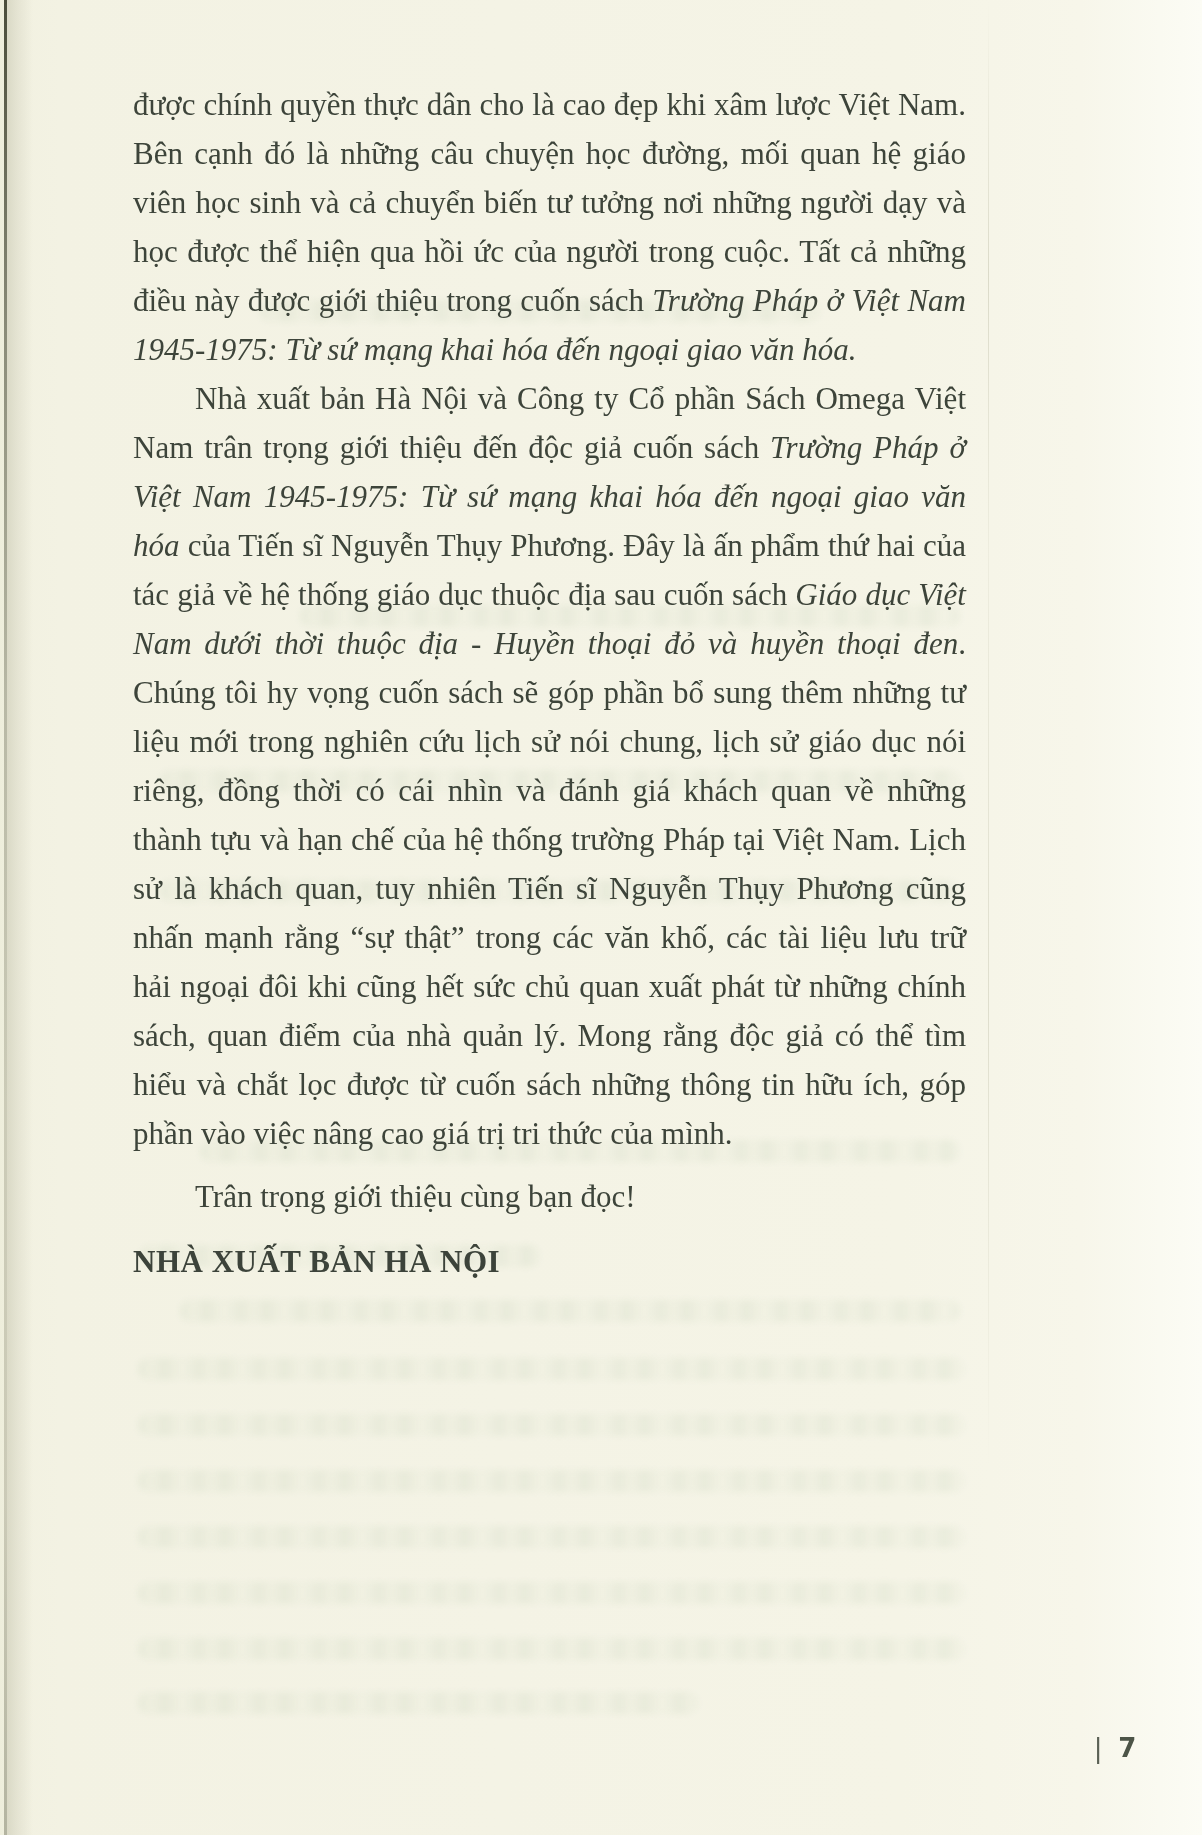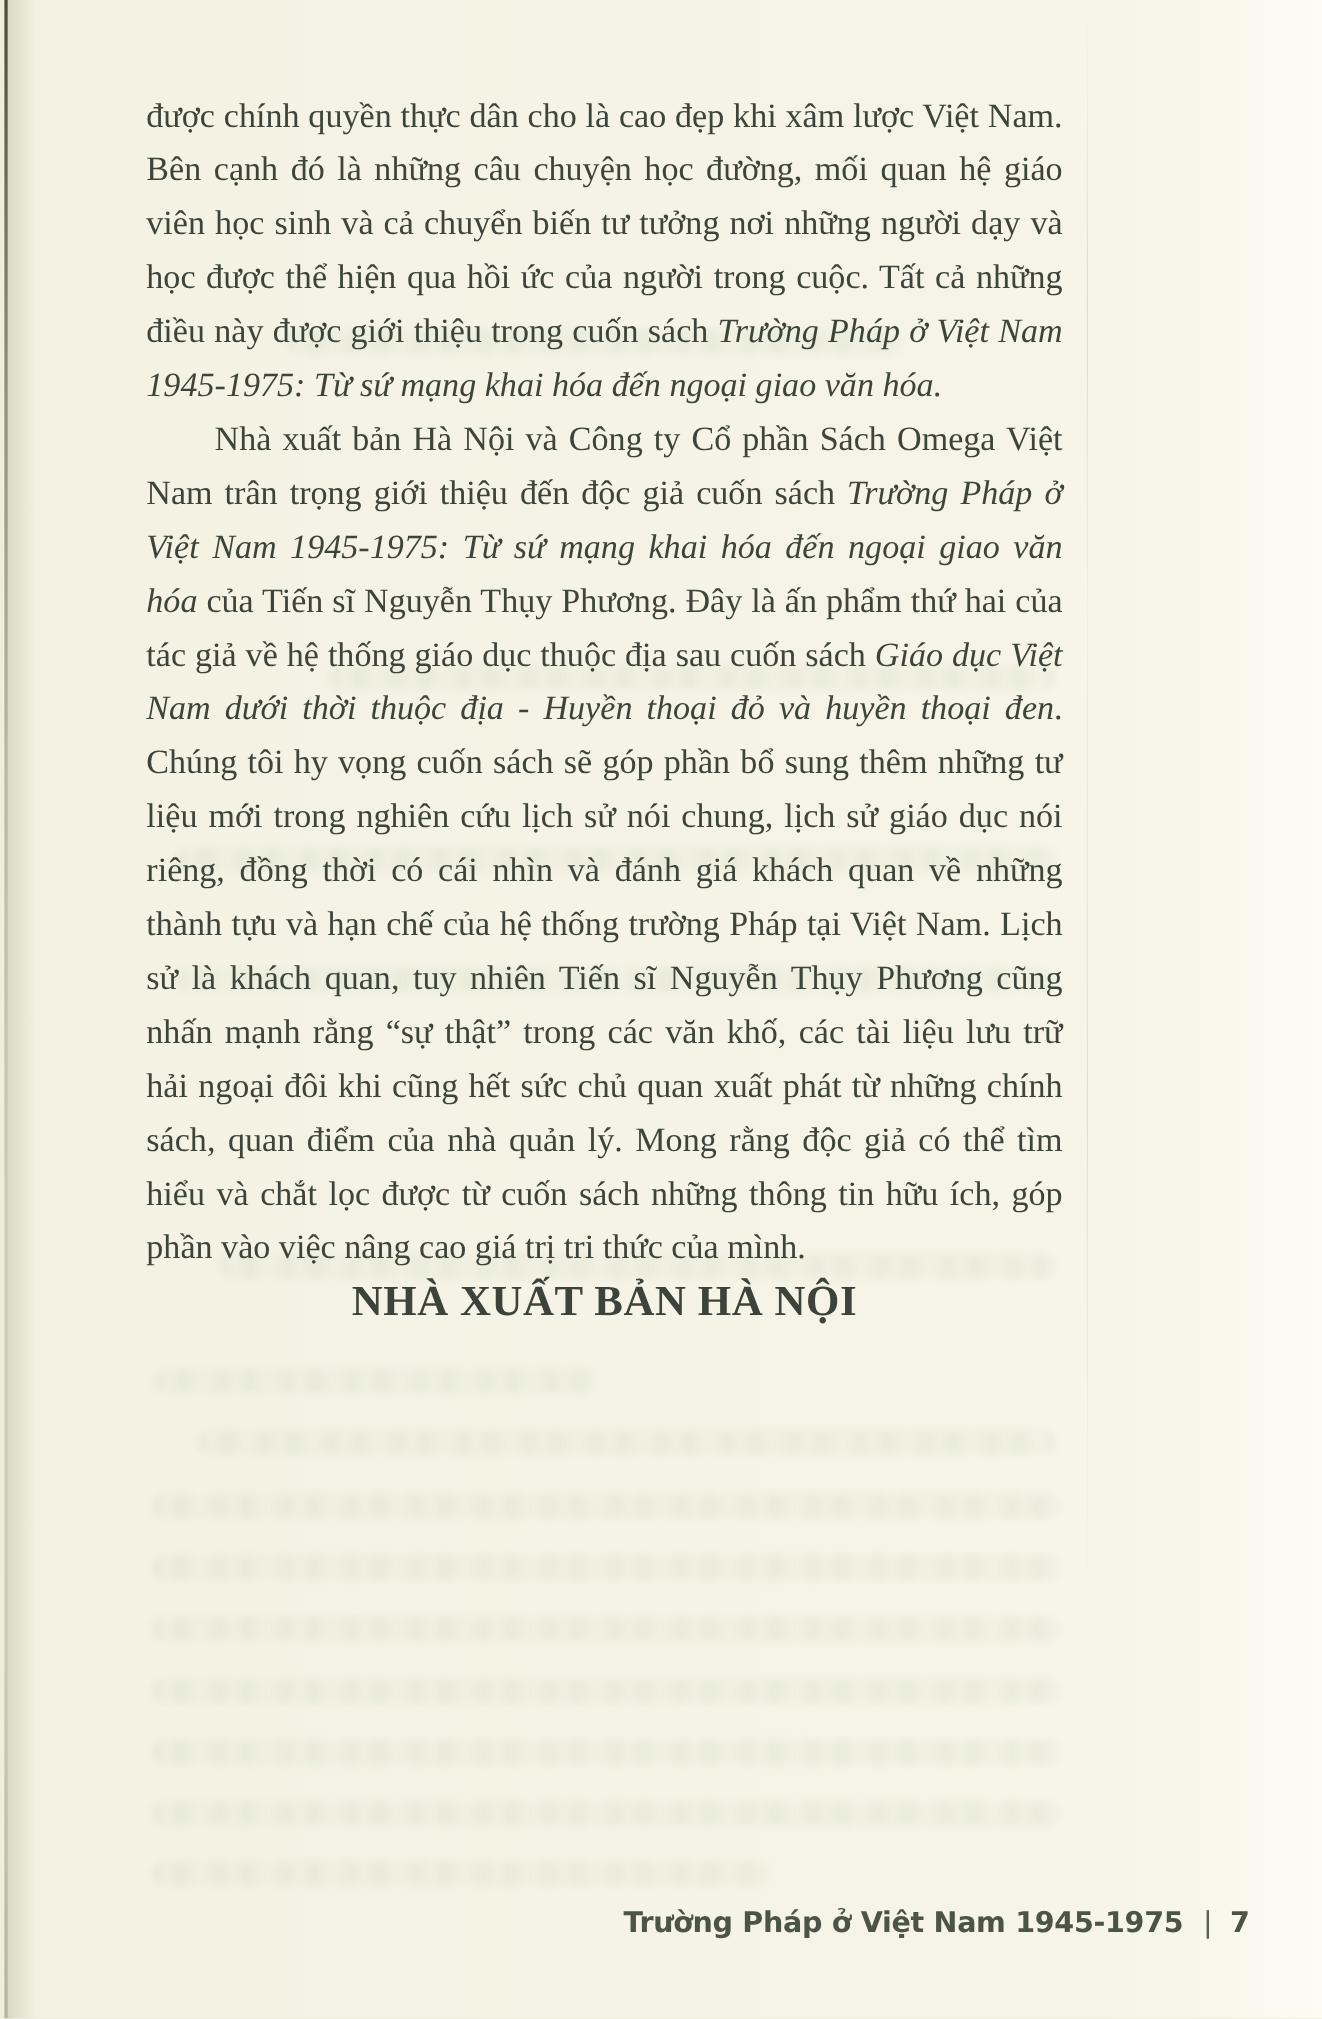--- a/index.html
+++ b/index.html
@@ -61,23 +61,24 @@
     line-height: 49px;
     text-align: justify;
     z-index: 2;
   }
   .para { margin: 0; }
   .para + .para { }
   .para.indent { text-indent: 62px; }
   .it { font-style: italic; }
   .closing-line { margin-top: 14px; }
   .publisher {
-    text-align: center;
+    margin-top: 16px;
+    text-align: left;
     font-weight: 700;
-    font-size: 39px;
+    font-size: 31px;
     letter-spacing: 0.5px;
     color: #3c433a;
   }
   
   .footer {
     position: absolute;
     top: 1733px;
     right: 94px;
     display: flex;
     align-items: baseline;
@@ -128,23 +129,23 @@
   <div class="ghost" style="left:138px; top:1470px; width:828px;"></div>
   <div class="ghost" style="left:138px; top:1526px; width:828px;"></div>
   <div class="ghost" style="left:138px; top:1582px; width:828px;"></div>
   <div class="ghost" style="left:138px; top:1638px; width:828px;"></div>
   <div class="ghost" style="left:138px; top:1692px; width:560px;"></div>
 
   <div class="text-block">
     <div>
         <p class="para"><span>được chính quyền thực dân cho là cao đẹp khi xâm lược Việt Nam. Bên cạnh đó là những câu chuyện học đường, mối quan hệ giáo viên học sinh và cả chuyển biến tư tưởng nơi những người dạy và học được thể hiện qua hồi ức của người trong cuộc. Tất cả những điều này được giới thiệu trong cuốn sách </span><span class="it">Trường Pháp ở Việt Nam 1945-1975: Từ sứ mạng khai hóa đến ngoại giao văn hóa.</span></p>
         <p class="para indent"><span>Nhà xuất bản Hà Nội và Công ty Cổ phần Sách Omega Việt Nam trân trọng giới thiệu đến độc giả cuốn sách </span><span class="it">Trường Pháp ở Việt Nam 1945-1975: Từ sứ mạng khai hóa đến ngoại giao văn hóa</span><span> của Tiến sĩ Nguyễn Thụy Phương. Đây là ấn phẩm thứ hai của tác giả về hệ thống giáo dục thuộc địa sau cuốn sách </span><span class="it">Giáo dục Việt Nam dưới thời thuộc địa - Huyền thoại đỏ và huyền thoại đen</span><span>. Chúng tôi hy vọng cuốn sách sẽ góp phần bổ sung thêm những tư liệu mới trong nghiên cứu lịch sử nói chung, lịch sử giáo dục nói riêng, đồng thời có cái nhìn và đánh giá khách quan về những thành tựu và hạn chế của hệ thống trường Pháp tại Việt Nam. Lịch sử là khách quan, tuy nhiên Tiến sĩ Nguyễn Thụy Phương cũng nhấn mạnh rằng “sự thật” trong các văn khố, các tài liệu lưu trữ hải ngoại đôi khi cũng hết sức chủ quan xuất phát từ những chính sách, quan điểm của nhà quản lý. Mong rằng độc giả có thể tìm hiểu và chắt lọc được từ cuốn sách những thông tin hữu ích, góp phần vào việc nâng cao giá trị tri thức của mình.</span></p>
+        <p class="para indent closing-line"><span>Trân trọng giới thiệu cùng bạn đọc!</span></p>
       </div>
     <div class="publisher">NHÀ XUẤT BẢN HÀ NỘI</div>
   </div>
 
   <div class="footer">
-    <span>Trường Pháp ở Việt Nam 1945-1975</span>
     <span class="sep">|</span>
     <span>7</span>
   </div>
 
 </div>
 
 </body></html>

